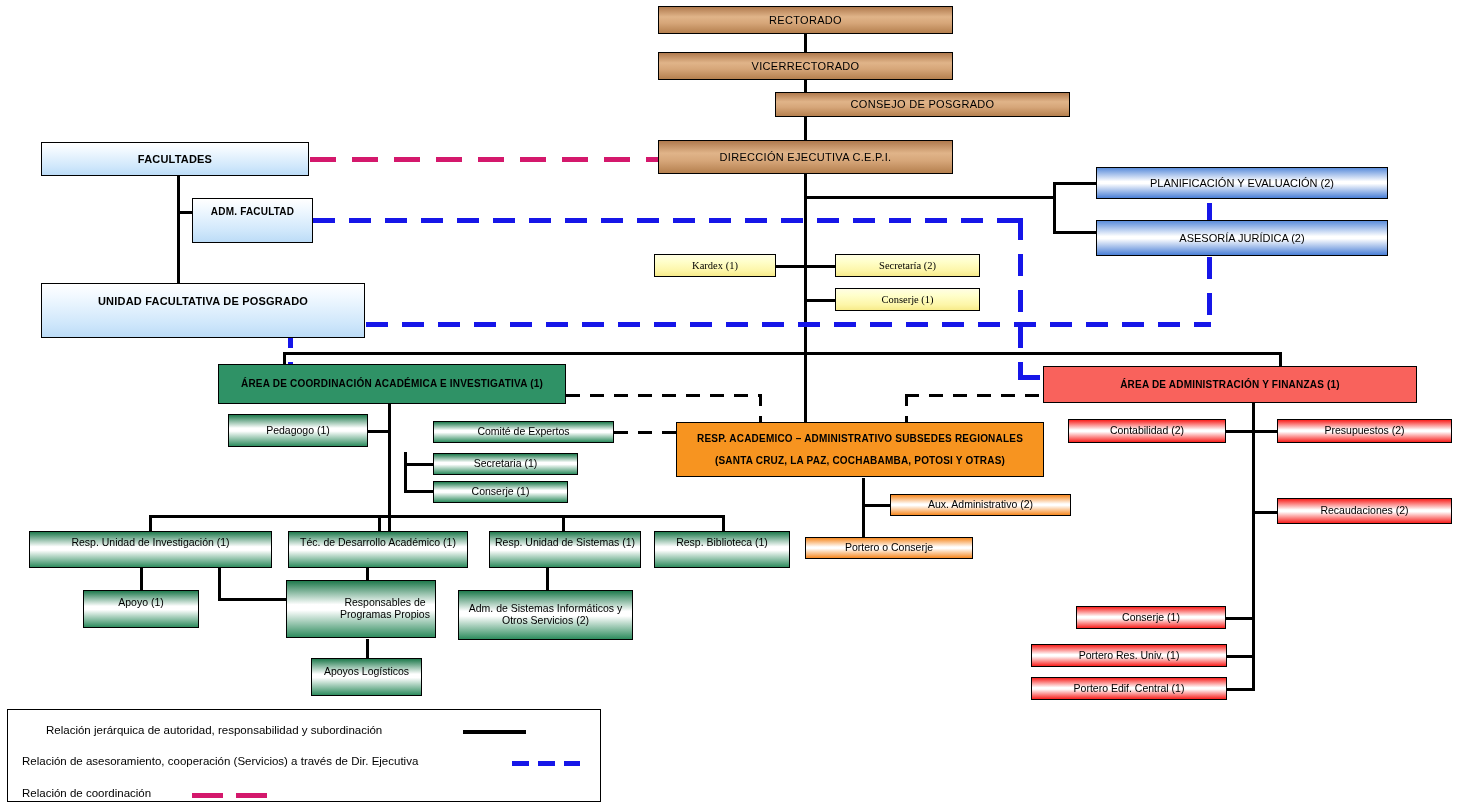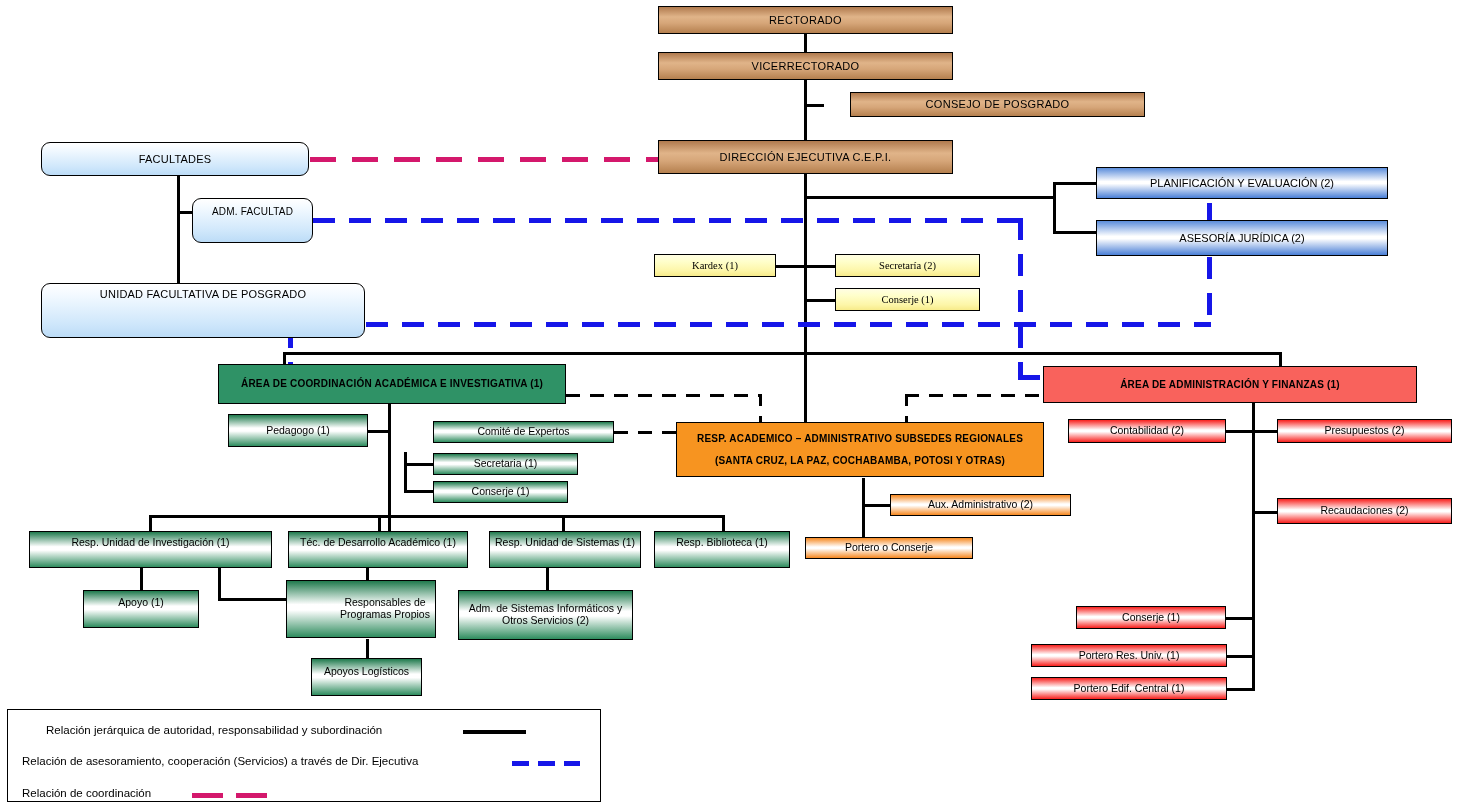--- a/index.html
+++ b/index.html
@@ -8,21 +8,21 @@
 
   .box{position:absolute;box-sizing:border-box;border:1px solid #000;
        display:flex;align-items:center;justify-content:center;text-align:center;
        line-height:1.12;z-index:5;}
   .box span{display:block;padding:0 4px;}
 
   
   .tan{background:linear-gradient(180deg,#b07a4e 0%,#e0b489 38%,#d6a679 62%,#b5804f 100%);
        font-weight:normal;color:#000;letter-spacing:.3px;}
   .lightblue{background:linear-gradient(180deg,#ffffff 0%,#f2f9ff 22%,#cfe7fb 75%,#bcdcf7 100%);
-       font-weight:normal;color:#000;letter-spacing:.2px;border-radius:9px;}
+       font-weight:bold;color:#000;letter-spacing:.2px;}
   .blue{background:linear-gradient(180deg,#5b8ddb 0%,#ffffff 45%,#ffffff 52%,#4a7fd6 100%);
        color:#000;font-weight:normal;}
   .yellow{background:linear-gradient(180deg,#fffde3 0%,#ffffcc 30%,#fdf6a8 75%,#f7eb8a 100%);
        color:#000;font-family:Liberation Serif, serif;}
   .green-hdr{background:#2f9266;font-weight:bold;color:#000;letter-spacing:.2px;}
   .green{background:linear-gradient(180deg,#1f7a4d 0%,#ffffff 42%,#ffffff 52%,#2e8c5e 100%);
        color:#000;}
   .orange-hdr{background:#f79420;font-weight:bold;color:#000;letter-spacing:.2px;}
   .orange{background:linear-gradient(180deg,#f68820 0%,#ffffff 45%,#ffffff 52%,#f68820 100%);
        color:#000;}
@@ -149,37 +149,37 @@
   <div class="dash-pink" style="left:310px;top:157px;width:350px;"></div>
 
   <div class="box tan fs-hdr" style="left:658px;top:6px;width:295px;height:28px;">
     <span>RECTORADO</span>
   </div>
 
   <div class="box tan fs-hdr" style="left:658px;top:52px;width:295px;height:28px;">
     <span>VICERRECTORADO</span>
   </div>
 
-  <div class="box tan fs-hdr" style="left:850px;top:92px;width:295px;height:25px;">
+  <div class="box tan fs-hdr" style="left:775px;top:92px;width:295px;height:25px;">
     <span>CONSEJO DE POSGRADO</span>
   </div>
 
   <div class="box tan fs-hdr" style="left:658px;top:140px;width:295px;height:34px;">
     <span>DIRECCIÓN EJECUTIVA C.E.P.I.</span>
   </div>
 
   <div class="box lightblue fs-hdr" style="left:41px;top:142px;width:268px;height:34px;">
     <span>FACULTADES</span>
   </div>
 
   <div class="box lightblue fs-hdr-sm" style="left:192px;top:198px;width:121px;height:45px;align-items:flex-start;padding-top:7px;">
     <span>ADM. FACULTAD</span>
   </div>
 
-  <div class="box lightblue fs-hdr" style="left:41px;top:283px;width:324px;height:55px;align-items:flex-start;padding-top:4px;">
+  <div class="box lightblue fs-hdr" style="left:41px;top:283px;width:324px;height:55px;align-items:flex-start;padding-top:11px;">
     <span>UNIDAD FACULTATIVA DE POSGRADO</span>
   </div>
 
   <div class="box blue fs-n" style="left:1096px;top:167px;width:292px;height:32px;">
     <span>PLANIFICACIÓN Y EVALUACIÓN (2)</span>
   </div>
 
   <div class="box blue fs-n" style="left:1096px;top:220px;width:292px;height:36px;">
     <span>ASESORÍA JURÍDICA (2)</span>
   </div>

